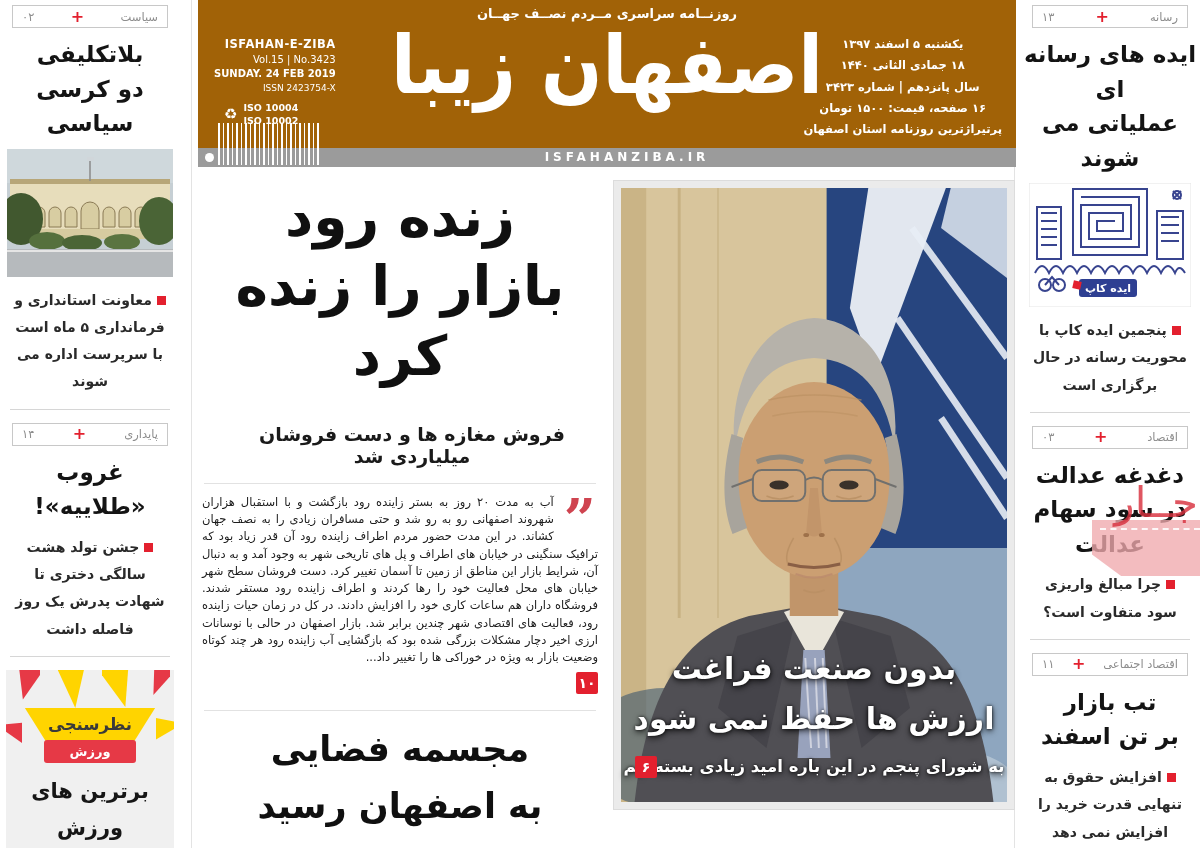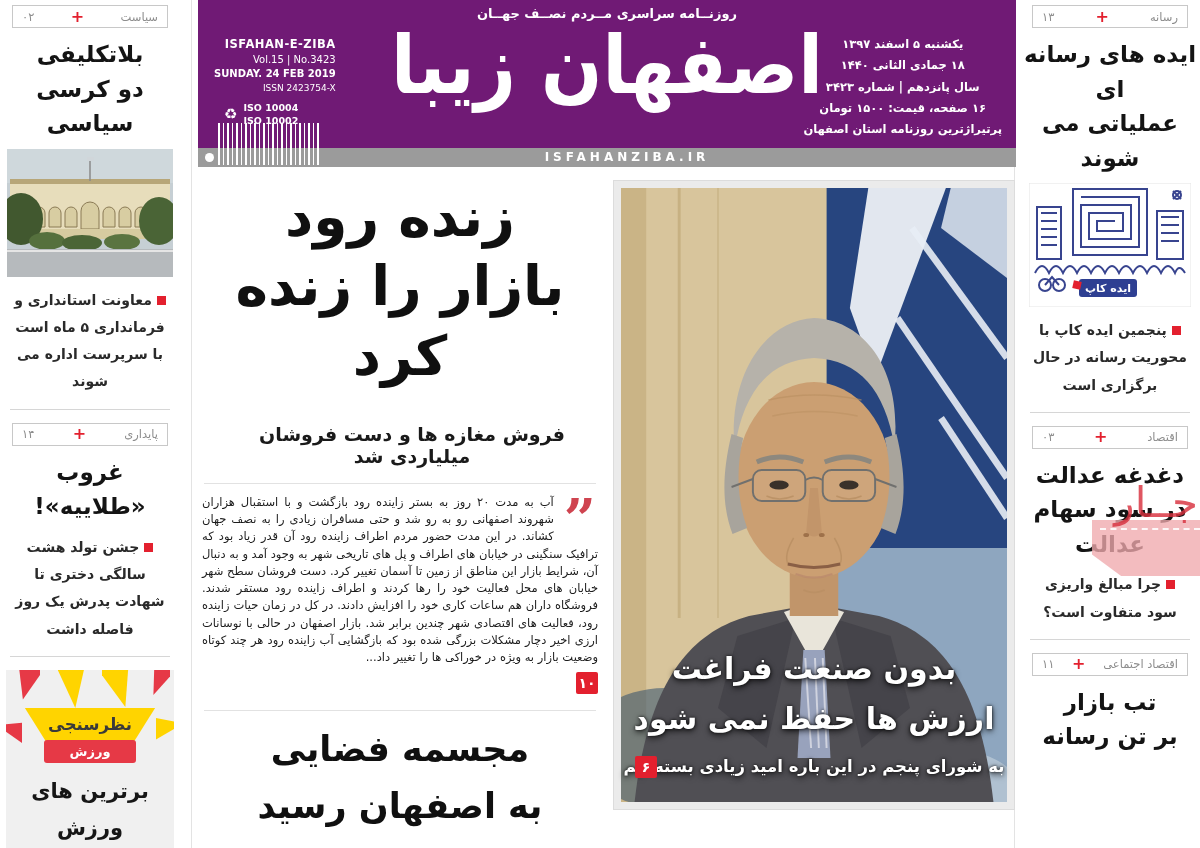--- a/index.html
+++ b/index.html
@@ -27,21 +27,21 @@
   
   .jar { position:absolute; right:-4px; width:112px; height:96px; z-index:3; pointer-events:none; }
   .jar-text { position:absolute; top:-6px; right:6px; font-size:42px; font-weight:normal; color:#d8323f; opacity:.82; letter-spacing:-2px;margin-left:37px; }
   .jar-band { position:absolute; top:36px; right:0; width:112px; height:56px; background:#efa9ad; opacity:.78;
               clip-path:polygon(0 0,100% 0,100% 100%,26% 100%,0 62%); }
   .jar-dash { position:absolute; top:44px; right:4px; width:100px; border-top:2px dashed #fff; opacity:.9; }
 
   
   .center { position:absolute; left:198px; top:0; width:818px; }
   .mast-wrap { position:relative; }
-  .masthead { position:relative; height:148px; background:#701a75; color:#fff; overflow:visible; }
+  .masthead { position:relative; height:148px; background:#a16207; color:#fff; overflow:visible; }
   .m-tagline { position:absolute; top:6px; left:0; right:0; text-align:center; font-size:13px; font-weight:700; letter-spacing:1px; }
   .m-title { position:absolute; top:18px; left:0; right:0; text-align:center; font-size:72px; font-weight:bold;
              letter-spacing:-2px; transform:scaleY(1.12); transform-origin:top; }
   .m-en { position:absolute; left:16px; top:36px; direction:ltr; text-align:right; line-height:1.45; }
   .m-en .n1 { font-weight:bold; font-size:11.5px; letter-spacing:.5px; }
   .m-en .n2 { font-size:10px; }
   .m-en .n3 { font-weight:bold; font-size:10px; }
   .m-en .n4 { font-size:9px; }
   .m-iso { position:absolute; left:26px; top:102px; direction:ltr; display:flex; gap:6px; align-items:center; }
   .m-iso .ri { font-size:15px; line-height:1; }
@@ -384,18 +384,21 @@
 
     <div class="sep"></div>
 
     <div class="catbox">
       <span>اقتصاد اجتماعی</span>
       <span class="plus">+</span>
       <span>۱۱</span>
     </div>
     <div class="side-headline">
       <div>تب بازار</div>
-      <div>بر تن رسانه</div>
+      <div>بر تن اسفند</div>
+    </div>
+    <div class="bullet">
+      <span class="sq"></span><span>افزایش حقوق به تنهایی قدرت خرید را افزایش نمی دهد</span>
     </div>
 
   </div>
 
 </div>
 
 </body></html>

